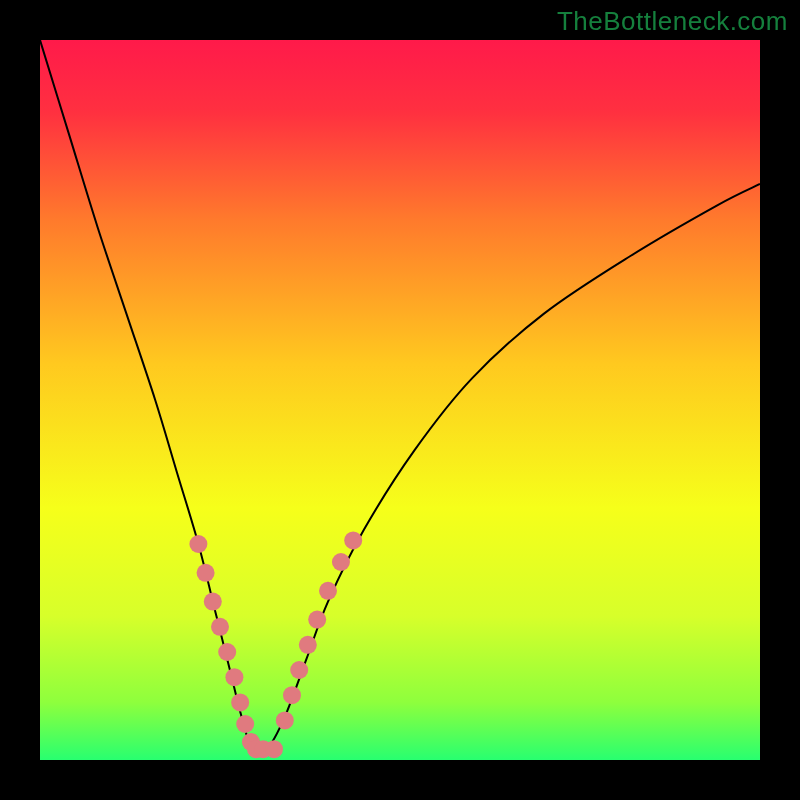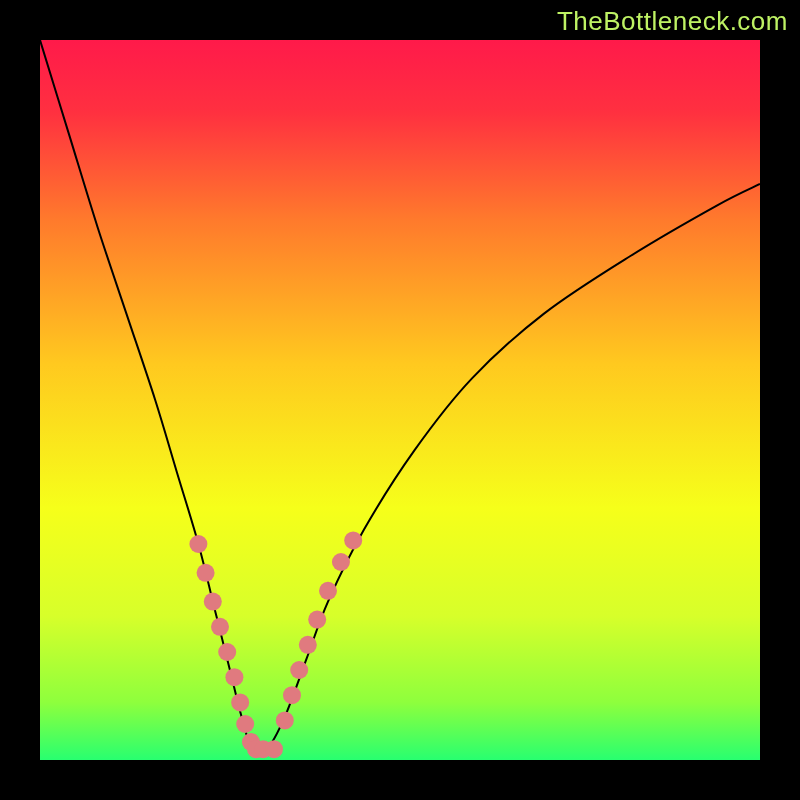--- a/index.html
+++ b/index.html
@@ -23,21 +23,21 @@
     position: absolute;
     left: 40px;
     top: 40px;
     width: 720px;
     height: 720px;
   }
   .watermark {
     position: absolute;
     top: 6px;
     right: 12px;
-    color: #bef264;
+    color: #15803d;
     font-size: 26px;
     font-weight: 500;
     letter-spacing: 0.5px;
     font-family: Arial, Helvetica, sans-serif;
   }
 </style>
 </head>
 <body>
 
 <div class="frame">

